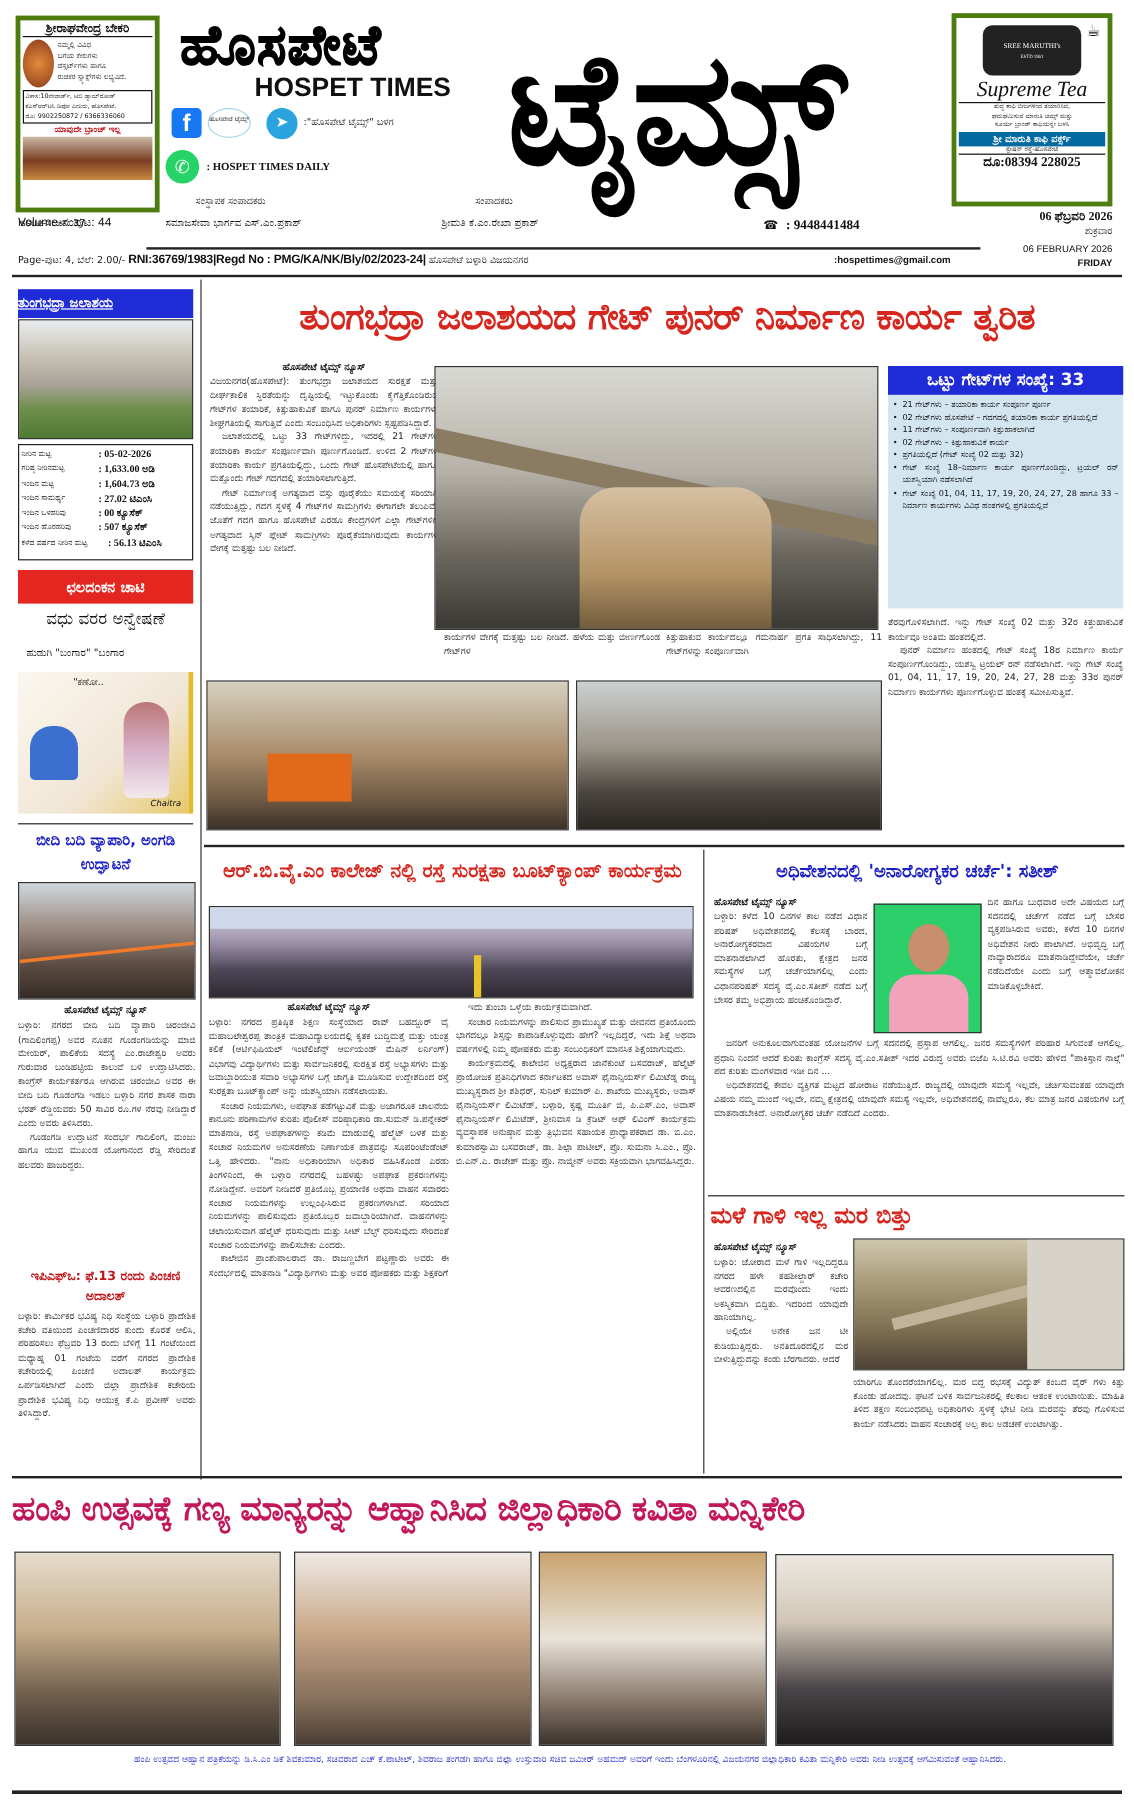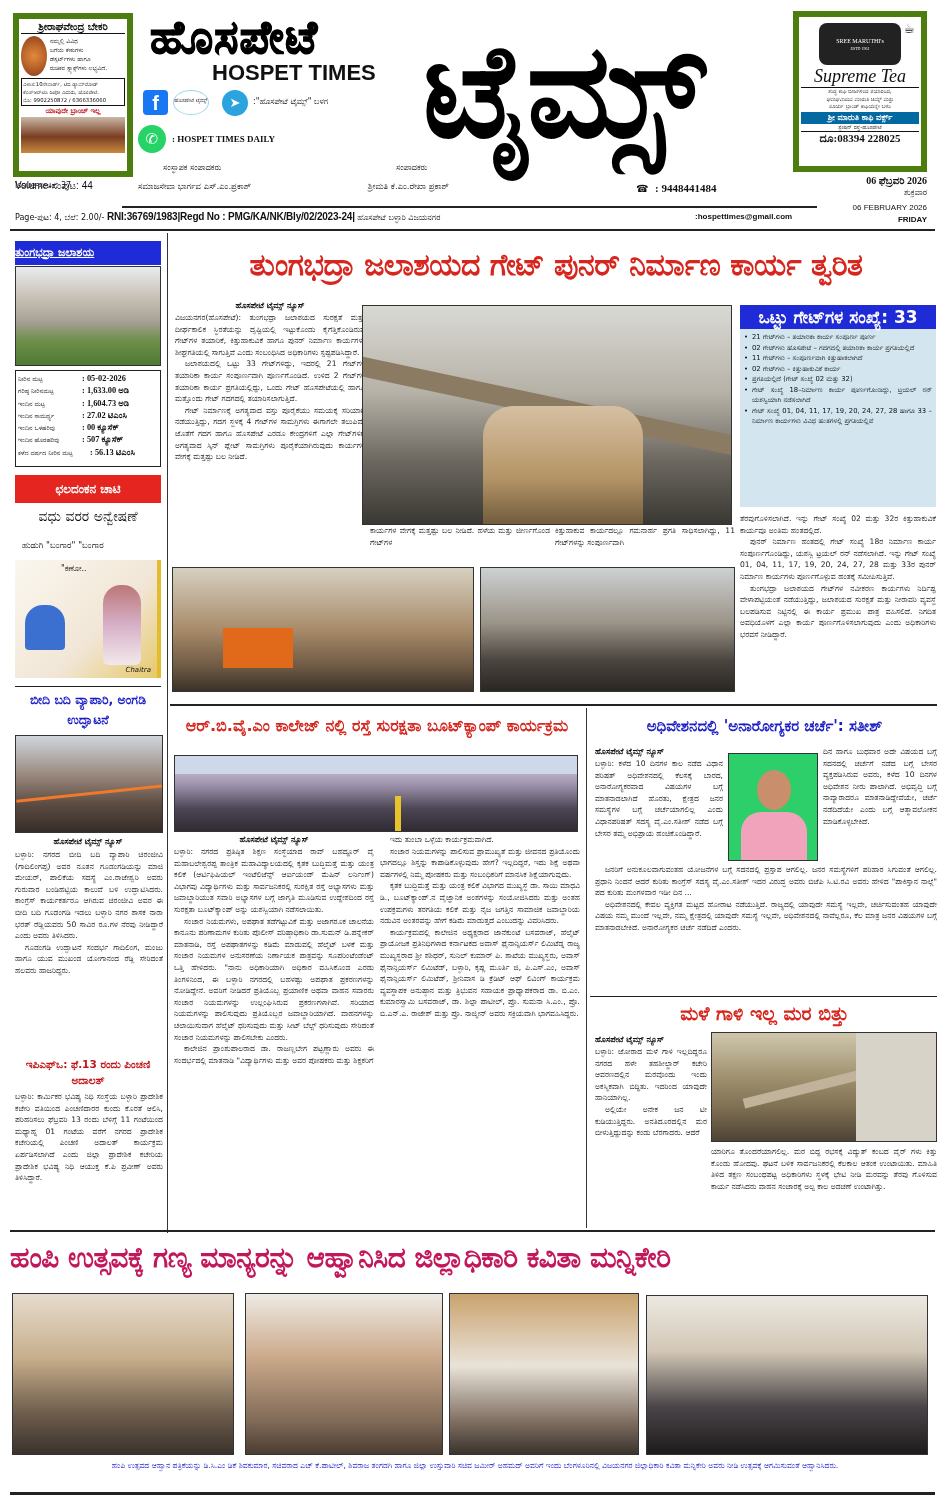--- a/index.html
+++ b/index.html
@@ -1,18 +1,18 @@
 <!DOCTYPE html>
 <html><head>
 <meta charset="utf-8">
 <style>
 *{box-sizing:border-box;margin:0;padding:0}
 body{width:945px;height:1504px;background:#fff;font-family:"DejaVu Sans",sans-serif;color:#111;position:relative;overflow:hidden}
 .abs{position:absolute}
-.ad-box{border:6px solid #4d7c0f;background:#fff}
+.ad-box{border:4px solid #4d7c0f;background:#fff}
 .txt{font-size:7.6px;line-height:11.6px;text-align:justify;color:#222}
 .txt p{text-indent:10px}
 .byline{font-weight:bold;text-align:center;font-size:8px;line-height:12px}
 .photo{border:1px solid #333;overflow:hidden}
 .ph-bridge{background:linear-gradient(180deg,#d9d9d4 0%,#b6b1a7 40%,#6e6a62 70%,#3a3833 100%)}
 .ph-steel{background:linear-gradient(180deg,#cdd1d2 0%,#9a9387 45%,#4b4540 75%,#2a2622 100%)}
 .ph-works{background:linear-gradient(180deg,#d6d0c0 0%,#a88b6a 50%,#6f5a44 80%,#3a3128 100%)}
 .ph-dam{background:linear-gradient(180deg,#e9ecef 0%,#c9c3b7 30%,#a7a197 55%,#6f8f4a 75%,#4f7a34 100%)}
 .ph-group{background:linear-gradient(180deg,#e0dbe8 0%,#9a8fa8 40%,#4d4656 70%,#2f2a33 100%)}
 .ph-tree{background:linear-gradient(180deg,#cfc7ad 0%,#a19270 40%,#7d6e52 70%,#4d4335 100%)}
@@ -167,75 +167,73 @@
 </div>
 <div class="abs txt" style="left:370px;top:525px;width:180px;">ಕಾರ್ಯಗಳ ವೇಗಕ್ಕೆ ಮತ್ತಷ್ಟು ಬಲ ನೀಡಿದೆ. ಹಳೆಯ ಮತ್ತು ಜೀರ್ಣಗೊಂಡ ಗೇಟ್‌ಗಳ</div>
 <div class="abs txt" style="left:555px;top:525px;width:180px;">ಕಿತ್ತುಹಾಕುವ ಕಾರ್ಯದಲ್ಲೂ ಗಮನಾರ್ಹ ಪ್ರಗತಿ ಸಾಧಿಸಲಾಗಿದ್ದು, 11 ಗೇಟ್‌ಗಳನ್ನು ಸಂಪೂರ್ಣವಾಗಿ</div>
 
 <div class="abs photo ph-works" style="left:172px;top:567px;width:302px;height:125px;">
   <div style="position:absolute;left:50px;top:60px;width:70px;height:40px;background:#e06a1a;"></div>
 </div>
 <div class="abs photo ph-steel" style="left:480px;top:567px;width:255px;height:125px;"></div>
 
 <div class="abs" style="left:740px;top:305px;width:196px;height:202px;background:#d3e5ef;">
-  <div style="background:#1f2bd6;color:#fff;font-size:17px;font-weight:bold;text-align:center;height:24px;line-height:24px;">ಒಟ್ಟು ಗೇಟ್‌ಗಳ ಸಂಖ್ಯೆ: 33</div>
+  <div style="background:#1f2bd6;color:#fff;font-size:14px;font-weight:bold;text-align:center;height:24px;line-height:24px;">ಒಟ್ಟು ಗೇಟ್‌ಗಳ ಸಂಖ್ಯೆ: 33</div>
   <ul id="gates-list" style="list-style:none;padding:3px 4px;font-size:6.8px;line-height:10.5px;">
       <li style="padding-left: 8px; position: relative; text-align: justify;"><span style="position: absolute; left: 0px;">•</span>21 ಗೇಟ್‌ಗಳು – ತಯಾರಿಕಾ ಕಾರ್ಯ ಸಂಪೂರ್ಣ ಪೂರ್ಣ</li>
       <li style="padding-left: 8px; position: relative; text-align: justify;"><span style="position: absolute; left: 0px;">•</span>02 ಗೇಟ್‌ಗಳು ಹೊಸಪೇಟೆ – ಗದಗದಲ್ಲಿ ತಯಾರಿಕಾ ಕಾರ್ಯ ಪ್ರಗತಿಯಲ್ಲಿದೆ</li>
       <li style="padding-left: 8px; position: relative; text-align: justify;"><span style="position: absolute; left: 0px;">•</span>11 ಗೇಟ್‌ಗಳು – ಸಂಪೂರ್ಣವಾಗಿ ಕಿತ್ತುಹಾಕಲಾಗಿದೆ</li>
       <li style="padding-left: 8px; position: relative; text-align: justify;"><span style="position: absolute; left: 0px;">•</span>02 ಗೇಟ್‌ಗಳು – ಕಿತ್ತುಹಾಕುವಿಕೆ ಕಾರ್ಯ</li>
       <li style="padding-left: 8px; position: relative; text-align: justify;"><span style="position: absolute; left: 0px;">•</span>ಪ್ರಗತಿಯಲ್ಲಿದೆ (ಗೇಟ್ ಸಂಖ್ಯೆ 02 ಮತ್ತು 32)</li>
       <li style="padding-left: 8px; position: relative; text-align: justify;"><span style="position: absolute; left: 0px;">•</span>ಗೇಟ್ ಸಂಖ್ಯೆ 18–ನಿರ್ಮಾಣ ಕಾರ್ಯ ಪೂರ್ಣಗೊಂಡಿದ್ದು, ಟ್ರಯಲ್ ರನ್ ಯಶಸ್ವಿಯಾಗಿ ನಡೆಸಲಾಗಿದೆ</li>
       <li style="padding-left: 8px; position: relative; text-align: justify;"><span style="position: absolute; left: 0px;">•</span>ಗೇಟ್ ಸಂಖ್ಯೆ 01, 04, 11, 17, 19, 20, 24, 27, 28 ಹಾಗೂ 33 – ನಿರ್ಮಾಣ ಕಾರ್ಯಗಳು ವಿವಿಧ ಹಂತಗಳಲ್ಲಿ ಪ್ರಗತಿಯಲ್ಲಿವೆ</li>
     </ul>
 </div>
 <div class="abs txt" style="left:740px;top:513px;width:196px;">
   <p style="text-indent:0">ತೆರವುಗೊಳಿಸಲಾಗಿದೆ. ಇನ್ನು ಗೇಟ್ ಸಂಖ್ಯೆ 02 ಮತ್ತು 32ರ ಕಿತ್ತುಹಾಕುವಿಕೆ ಕಾರ್ಯವೂ ಅಂತಿಮ ಹಂತದಲ್ಲಿದೆ.</p>
   <p>ಪುನರ್ ನಿರ್ಮಾಣ ಹಂತದಲ್ಲಿ ಗೇಟ್ ಸಂಖ್ಯೆ 18ರ ನಿರ್ಮಾಣ ಕಾರ್ಯ ಸಂಪೂರ್ಣಗೊಂಡಿದ್ದು, ಯಶಸ್ವಿ ಟ್ರಯಲ್ ರನ್ ನಡೆಸಲಾಗಿದೆ. ಇನ್ನು ಗೇಟ್ ಸಂಖ್ಯೆ 01, 04, 11, 17, 19, 20, 24, 27, 28 ಮತ್ತು 33ರ ಪುನರ್ ನಿರ್ಮಾಣ ಕಾರ್ಯಗಳು ಪೂರ್ಣಗೊಳ್ಳುವ ಹಂತಕ್ಕೆ ಸಮೀಪಿಸುತ್ತಿವೆ.</p>
-  <p>ತುಂಗಭದ್ರಾ ಜಲಾಶಯದ ಗೇಟ್‌ಗಳ ನವೀಕರಣ ಕಾರ್ಯಗಳು ನಿರ್ದಿಷ್ಟ ವೇಳಾಪಟ್ಟಿಯಂತೆ ನಡೆಯುತ್ತಿದ್ದು, ಜಲಾಶಯದ ಸುರಕ್ಷತೆ ಮತ್ತು ನೀರಾವರಿ ವ್ಯವಸ್ಥೆ ಬಲಪಡಿಸುವ ನಿಟ್ಟಿನಲ್ಲಿ ಈ ಕಾರ್ಯ ಪ್ರಮುಖ ಪಾತ್ರ ವಹಿಸಲಿದೆ. ನಿಗದಿತ ಅವಧಿಯೊಳಗೆ ಎಲ್ಲಾ ಕಾರ್ಯ ಪೂರ್ಣಗೊಳಿಸಲಾಗುವುದು ಎಂದು ಅಧಿಕಾರಿಗಳು ಭರವಸೆ ನೀಡಿದ್ದಾರೆ.</p>
 </div>
 
 <div class="abs rule" style="left:170px;top:704px;width:767px;height:2px;"></div>
 
 <div class="abs" style="left:172px;top:708px;width:410px;text-align:center;color:#d7261e;font-size:16px;font-weight:bold;line-height:36px;white-space:nowrap;overflow:hidden;">ಆರ್.ಬಿ.ವೈ.ಎಂ ಕಾಲೇಜ್ ನಲ್ಲಿ ರಸ್ತೆ ಸುರಕ್ಷತಾ ಬೂಟ್‌ಕ್ಯಾಂಪ್ ಕಾರ್ಯಕ್ರಮ</div>
 <div class="abs photo ph-group" style="left:174px;top:755px;width:404px;height:77px;">
   <div style="position:absolute;left:0;top:0;width:404px;height:18px;background:#cfd8ea;"></div>
   <div style="position:absolute;left:220px;top:40px;width:6px;height:37px;background:#e7c42a;"></div>
 </div>
 <div class="abs byline" style="left:174px;top:834px;width:200px;">ಹೊಸಪೇಟೆ ಟೈಮ್ಸ್ ನ್ಯೂಸ್</div>
 <div class="abs txt" style="left:174px;top:846px;width:200px;">
   <p style="text-indent:0">ಬಳ್ಳಾರಿ: ನಗರದ ಪ್ರತಿಷ್ಠಿತ ಶಿಕ್ಷಣ ಸಂಸ್ಥೆಯಾದ ರಾವ್ ಬಹದ್ದೂರ್ ವೈ ಮಹಾಬಲೇಶ್ವರಪ್ಪ ತಾಂತ್ರಿಕ ಮಹಾವಿದ್ಯಾಲಯದಲ್ಲಿ ಕೃತಕ ಬುದ್ಧಿಮತ್ತೆ ಮತ್ತು ಯಂತ್ರ ಕಲಿಕೆ (ಆರ್ಟಿಫಿಷಿಯಲ್ ಇಂಟೆಲಿಜೆನ್ಸ್ ಆರ್ಐಯಂಡ್ ಮೆಷಿನ್ ಲರ್ನಿಂಗ್) ವಿಭಾಗವು ವಿದ್ಯಾರ್ಥಿಗಳು ಮತ್ತು ಸಾರ್ವಜನಿಕರಲ್ಲಿ ಸುರಕ್ಷಿತ ರಸ್ತೆ ಅಭ್ಯಾಸಗಳು ಮತ್ತು ಜವಾಬ್ದಾರಿಯುತ ಸವಾರಿ ಅಭ್ಯಾಸಗಳ ಬಗ್ಗೆ ಜಾಗೃತಿ ಮೂಡಿಸುವ ಉದ್ದೇಶದಿಂದ ರಸ್ತೆ ಸುರಕ್ಷತಾ ಬೂಟ್‌ಕ್ಯಾಂಪ್ ಅನ್ನು ಯಶಸ್ವಿಯಾಗಿ ನಡೆಸಲಾಯಿತು.</p>
   <p>ಸಂಚಾರ ನಿಯಮಗಳು, ಅಪಘಾತ ತಡೆಗಟ್ಟುವಿಕೆ ಮತ್ತು ಅಜಾಗರೂಕ ಚಾಲನೆಯ ಕಾನೂನು ಪರಿಣಾಮಗಳ ಕುರಿತು ಪೊಲೀಸ್ ವರಿಷ್ಠಾಧಿಕಾರಿ ಡಾ.ಸುಮನ್ ಡಿ.ಪನ್ನೇಕರ್ ಮಾತನಾಡಿ, ರಸ್ತೆ ಅಪಘಾತಗಳನ್ನು ಕಡಿಮೆ ಮಾಡುವಲ್ಲಿ ಹೆಲ್ಮೆಟ್ ಬಳಕೆ ಮತ್ತು ಸಂಚಾರ ನಿಯಮಗಳ ಅನುಸರಣೆಯ ನಿರ್ಣಾಯಕ ಪಾತ್ರವನ್ನು ಸೂಪರಿಂಟೆಂಡೆಂಟ್ ಒತ್ತಿ ಹೇಳಿದರು. "ನಾನು ಅಧಿಕಾರಿಯಾಗಿ ಅಧಿಕಾರ ವಹಿಸಿಕೊಂಡ ಎರಡು ತಿಂಗಳಿನಿಂದ, ಈ ಬಳ್ಳಾರಿ ನಗರದಲ್ಲಿ ಬಹಳಷ್ಟು ಅಪಘಾತ ಪ್ರಕರಣಗಳನ್ನು ನೋಡಿದ್ದೇನೆ. ಅವರಿಗೆ ನೀಡಿದರೆ ಪ್ರತಿಯೊಬ್ಬ ಪ್ರಯಾಣಿಕ ಅಥವಾ ವಾಹನ ಸವಾರರು ಸಂಚಾರ ನಿಯಮಗಳನ್ನು ಉಲ್ಲಂಘಿಸಿರುವ ಪ್ರಕರಣಗಳಾಗಿವೆ. ಸರಿಯಾದ ನಿಯಮಗಳನ್ನು ಪಾಲಿಸುವುದು ಪ್ರತಿಯೊಬ್ಬರ ಜವಾಬ್ದಾರಿಯಾಗಿದೆ. ವಾಹನಗಳನ್ನು ಚಲಾಯಿಸುವಾಗ ಹೆಲ್ಮೆಟ್ ಧರಿಸುವುದು ಮತ್ತು ಸೀಟ್ ಬೆಲ್ಟ್ ಧರಿಸುವುದು ಸೇರಿದಂತೆ ಸಂಚಾರ ನಿಯಮಗಳನ್ನು ಪಾಲಿಸಬೇಕು ಎಂದರು.</p>
   <p>ಕಾಲೇಜಿನ ಪ್ರಾಂಶುಪಾಲರಾದ ಡಾ. ರಾಜಣ್ಣಬೇಗ ಪಟ್ಟಣ್ಣಾರು ಅವರು ಈ ಸಂದರ್ಭದಲ್ಲಿ ಮಾತನಾಡಿ "ವಿದ್ಯಾರ್ಥಿಗಳು ಮತ್ತು ಅವರ ಪೋಷಕರು ಮತ್ತು ಶಿಕ್ಷಕರಿಗೆ</p>
 </div>
 <div class="abs txt" style="left:380px;top:834px;width:200px;">
   <p>ಇದು ತುಂಬಾ ಒಳ್ಳೆಯ ಕಾರ್ಯಕ್ರಮವಾಗಿದೆ.</p>
   <p>ಸಂಚಾರ ನಿಯಮಗಳನ್ನು ಪಾಲಿಸುವ ಪ್ರಾಮುಖ್ಯತೆ ಮತ್ತು ಜೀವನದ ಪ್ರತಿಯೊಂದು ಭಾಗದಲ್ಲೂ ಶಿಸ್ತನ್ನು ಕಾಪಾಡಿಕೊಳ್ಳುವುದು ಹೇಗೆ? ಇಲ್ಲದಿದ್ದರೆ, ಇದು ಶಿಕ್ಷೆ ಅಥವಾ ವರ್ಷಗಳಲ್ಲಿ ನಿಮ್ಮ ಪೋಷಕರು ಮತ್ತು ಸಂಬಂಧಿಕರಿಗೆ ಮಾನಸಿಕ ಶಿಕ್ಷೆಯಾಗುವುದು.</p>
-  <p>ಕೃತಕ ಬುದ್ಧಿಮತ್ತೆ ಮತ್ತು ಯಂತ್ರ ಕಲಿಕೆ ವಿಭಾಗದ ಮುಖ್ಯಸ್ಥೆ ಡಾ. ಸಾಯಿ ಮಾಧವಿ ಡಿ., ಬೂಟ್‌ಕ್ಯಾಂಪ್.ನ ವೈಜ್ಞಾನಿಕ ಅಂಶಗಳನ್ನು ಸಂಯೋಜಿಸಿದರು ಮತ್ತು ಅಂತಹ ಉಪಕ್ರಮಗಳು ತರಗತಿಯ ಕಲಿಕೆ ಮತ್ತು ನೈಜ ಜಗತ್ತಿನ ಸಾಮಾಜಿಕ ಜವಾಬ್ದಾರಿಯ ನಡುವಿನ ಅಂತರವನ್ನು ಹೇಗೆ ಕಡಿಮೆ ಮಾಡುತ್ತದೆ ಎಂಬುದನ್ನು ವಿವರಿಸಿದರು.</p>
   <p>ಕಾರ್ಯಕ್ರಮದಲ್ಲಿ ಕಾಲೇಜಿನ ಅಧ್ಯಕ್ಷರಾದ ಜಾನೆಕುಂಟೆ ಬಸವರಾಜ್, ಹೆಲ್ಮೆಟ್ ಪ್ರಾಯೋಜಕ ಪ್ರತಿನಿಧಿಗಳಾದ ಕರ್ನಾಟಕದ ಅವಾಸ್ ಫೈನಾನ್ಸಿಯರ್ಸ್ ಲಿಮಿಟೆಡ್ನ ರಾಜ್ಯ ಮುಖ್ಯಸ್ಥರಾದ ಶ್ರೀ ಶಶಿಧರ್, ಸುನಿಲ್ ಕುಮಾರ್ ಪಿ. ಶಾಖೆಯ ಮುಖ್ಯಸ್ಥರು, ಅವಾಸ್ ಫೈನಾನ್ಸಿಯರ್ಸ್ ಲಿಮಿಟೆಡ್, ಬಳ್ಳಾರಿ, ಕೃಷ್ಣ ಮೂರ್ತಿ ಜಿ, ಪಿ.ಎಸ್.ಎಂ, ಅವಾಸ್ ಫೈನಾನ್ಸಿಯರ್ಸ್ ಲಿಮಿಟೆಡ್, ಶ್ರೀನಿವಾಸ ಡಿ ಕ್ರೆಡಿಟ್ ಆಫ್ ಲಿವಿಂಗ್ ಕಾರ್ಯಕ್ರಮ ವ್ಯವಸ್ಥಾಪಕ ಅನುಷ್ಠಾನ ಮತ್ತು ತ್ರಿಭುವನ ಸಹಾಯಕ ಪ್ರಾಧ್ಯಾಪಕರಾದ ಡಾ. ಬಿ.ಎಂ. ಕುಮಾರಸ್ವಾಮಿ ಬಸವರಾಜ್, ಡಾ. ಶಿಲ್ಪಾ ಪಾಟೀಲ್, ಪ್ರೊ. ಸುಮನಾ ಸಿ.ಎಂ., ಪ್ರೊ. ಬಿ.ಎನ್.ಎ. ರಾಜೇಶ್ ಮತ್ತು ಪ್ರೊ. ನಾಜ್ಮೀನ್ ಅವರು ಸಕ್ರಿಯವಾಗಿ ಭಾಗವಹಿಸಿದ್ದರು.</p>
 </div>
 
 <div class="abs" style="left:586px;top:708px;width:1px;height:520px;background:#333;"></div>
 
 <div class="abs" style="left:592px;top:708px;width:345px;text-align:center;color:#1b1fc4;font-size:15px;font-weight:bold;line-height:36px;white-space:nowrap;overflow:hidden;">ಅಧಿವೇಶನದಲ್ಲಿ 'ಅನಾರೋಗ್ಯಕರ ಚರ್ಚೆ': ಸತೀಶ್</div>
 <div class="abs byline" style="left:595px;top:746px;width:130px;text-align:left;">ಹೊಸಪೇಟೆ ಟೈಮ್ಸ್ ನ್ಯೂಸ್</div>
 <div class="abs txt" style="left:595px;top:758px;width:128px;">ಬಳ್ಳಾರಿ: ಕಳೆದ 10 ದಿನಗಳ ಕಾಲ ನಡೆದ ವಿಧಾನ ಪರಿಷತ್ ಅಧಿವೇಶನದಲ್ಲಿ ಕೆಲಸಕ್ಕೆ ಬಾರದ, ಅನಾರೋಗ್ಯಕರವಾದ ವಿಷಯಗಳ ಬಗ್ಗೆ ಮಾತನಾಡಲಾಗಿದೆ ಹೊರತು, ಕ್ಷೇತ್ರದ ಜನರ ಸಮಸ್ಯೆಗಳ ಬಗ್ಗೆ ಚರ್ಚೆಯಾಗಲಿಲ್ಲ ಎಂದು ವಿಧಾನಪರಿಷತ್ ಸದಸ್ಯ ವೈ.ಎಂ.ಸತೀಶ್ ನಡೆದ ಬಗ್ಗೆ ಬೇಸರ ತಮ್ಮ ಅಭಿಪ್ರಾಯ ಹಂಚಿಕೊಂಡಿದ್ದಾರೆ.</div>
 <div class="abs photo" style="left:728px;top:753px;width:90px;height:108px;background:#2ccf6a;">
   <div style="position:absolute;left:28px;top:16px;width:34px;height:40px;border-radius:50%;background:#c98e6c;"></div>
   <div style="position:absolute;left:12px;top:58px;width:66px;height:50px;border-radius:20px 20px 0 0;background:#f2a3bc;"></div>
 </div>
 <div class="abs txt" style="left:823px;top:746px;width:114px;">ದಿನ ಹಾಗೂ ಬುಧವಾರ ಅದೇ ವಿಷಯದ ಬಗ್ಗೆ ಸದನದಲ್ಲಿ ಚರ್ಚೆಗೆ ನಡೆದ ಬಗ್ಗೆ ಬೇಸರ ವ್ಯಕ್ತಪಡಿಸಿರುವ ಅವರು, ಕಳೆದ 10 ದಿನಗಳ ಅಧಿವೇಶನ ನೀರು ಪಾಲಾಗಿದೆ. ಅಭಿವೃದ್ಧಿ ಬಗ್ಗೆ ನಾವ್ಯಾರಾದರೂ ಮಾತನಾಡಿದ್ದೇವೆಯೇ, ಚರ್ಚೆ ನಡೆದಿದೆಯೇ ಎಂದು ಬಗ್ಗೆ ಆತ್ಮಾವಲೋಕನ ಮಾಡಿಕೊಳ್ಳಬೇಕಿದೆ.</div>
 <div class="abs txt" style="left:595px;top:864px;width:342px;">
   <p>ಜನರಿಗೆ ಅನುಕೂಲವಾಗುವಂತಹ ಯೋಜನೆಗಳ ಬಗ್ಗೆ ಸದನದಲ್ಲಿ ಪ್ರಸ್ತಾಪ ಆಗಲಿಲ್ಲ. ಜನರ ಸಮಸ್ಯೆಗಳಿಗೆ ಪರಿಹಾರ ಸಿಗುವಂತೆ ಆಗಲಿಲ್ಲ. ಪ್ರಧಾನಿ ನಿಂದನೆ ಆದರೆ ಕುರಿತು ಕಾಂಗ್ರೆಸ್ ಸದಸ್ಯ ವೈ.ಎಂ.ಸತೀಶ್ ಇದರ ವಿರುದ್ಧ ಅವರು ಬಿಜೆಪಿ ಸಿ.ಟಿ.ರವಿ ಅವರು ಹೇಳಿದ "ಪಾಕಿಸ್ತಾನ ನಾಲ್ಗೆ" ಪದ ಕುರಿತು ಮಂಗಳವಾರ ಇಡೀ ದಿನ ...</p>
   <p>ಅಧಿವೇಶನದಲ್ಲಿ ಕೇವಲ ವ್ಯಕ್ತಿಗತ ಮಟ್ಟದ ಹೋರಾಟ ನಡೆಯುತ್ತಿದೆ. ರಾಜ್ಯದಲ್ಲಿ ಯಾವುದೇ ಸಮಸ್ಯೆ ಇಲ್ಲವೇ, ಚರ್ಚಿಸುವಂತಹ ಯಾವುದೇ ವಿಷಯ ನಮ್ಮ ಮುಂದೆ ಇಲ್ಲವೇ, ನಮ್ಮ ಕ್ಷೇತ್ರದಲ್ಲಿ ಯಾವುದೇ ಸಮಸ್ಯೆ ಇಲ್ಲವೇ, ಅಧಿವೇಶನದಲ್ಲಿ ನಾವೆಲ್ಲರೂ, ಕೆಲ ಮಾತ್ರ ಜನರ ವಿಷಯಗಳ ಬಗ್ಗೆ ಮಾತನಾಡಬೇಕಿದೆ. ಅನಾರೋಗ್ಯಕರ ಚರ್ಚೆ ನಡೆದಿದೆ ಎಂದರು.</p>
 </div>
 
 <div class="abs rule" style="left:590px;top:996px;width:347px;height:1px;"></div>
 
-<div class="abs" style="left:592px;top:998px;width:345px;text-align:center;color:#d7261e;font-size:19px;font-weight:bold;line-height:30px;">ಮಳೆ ಗಾಳಿ ಇಲ್ಲ ಮರ ಬಿತ್ತು</div>
+<div class="abs" style="left:592px;top:998px;width:345px;text-align:left;color:#d7261e;font-size:19px;font-weight:bold;line-height:30px;">ಮಳೆ ಗಾಳಿ ಇಲ್ಲ ಮರ ಬಿತ್ತು</div>
 <div class="abs byline" style="left:595px;top:1034px;width:112px;text-align:left;">ಹೊಸಪೇಟೆ ಟೈಮ್ಸ್ ನ್ಯೂಸ್</div>
 <div class="abs txt" style="left:595px;top:1046px;width:112px;">
   <p style="text-indent:0">ಬಳ್ಳಾರಿ: ಜೋರಾದ ಮಳೆ ಗಾಳಿ ಇಲ್ಲದಿದ್ದರೂ ನಗರದ ಹಳೇ ತಹಶೀಲ್ದಾರ್ ಕಚೇರಿ ಆವರಣದಲ್ಲಿನ ಮರವೊಂದು ಇಂದು ಅಕಸ್ಮಿಕವಾಗಿ ಬಿದ್ದಿತು. ಇದರಿಂದ ಯಾವುದೇ ಹಾನಿಯಾಗಿಲ್ಲ.</p>
   <p>ಅಲ್ಲಿಯೇ ಅನೇಕ ಜನ ಟೀ ಕುಡಿಯುತ್ತಿದ್ದರು. ಅನತಿದೂರದಲ್ಲಿನ ಮರ ಬೀಳುತ್ತಿದ್ದುದನ್ನು ಕಂಡು ಬೆರಗಾದರು. ಆದರೆ</p>
 </div>
 <div class="abs photo ph-tree" style="left:711px;top:1032px;width:226px;height:110px;">
   <div style="position:absolute;left:30px;top:50px;width:130px;height:10px;background:#c0b39a;transform:rotate(-14deg);"></div>
   <div style="position:absolute;right:0;top:0;width:80px;height:110px;background:#d8d3c8;"></div>
 </div>
 <div class="abs txt" style="left:711px;top:1146px;width:226px;">ಯಾರಿಗೂ ತೊಂದರೆಯಾಗಲಿಲ್ಲ. ಮರ ಬಿದ್ದ ರಭಸಕ್ಕೆ ವಿದ್ಯುತ್ ಕಂಬದ ವೈರ್ ಗಳು ಕಿತ್ತು ಕೊಂಡು ಹೋದವು. ಘಟನೆ ಬಳಿಕ ಸಾರ್ವಜನಿಕರಲ್ಲಿ ಕೆಲಕಾಲ ಆತಂಕ ಉಂಟಾಯಿತು. ಮಾಹಿತಿ ತಿಳಿದ ತಕ್ಷಣ ಸಂಬಂಧಪಟ್ಟ ಅಧಿಕಾರಿಗಳು ಸ್ಥಳಕ್ಕೆ ಭೇಟಿ ನೀಡಿ ಮರವನ್ನು ತೆರವು ಗೊಳಿಸುವ ಕಾರ್ಯ ನಡೆಸಿದರು ವಾಹನ ಸಂಚಾರಕ್ಕೆ ಅಲ್ಪ ಕಾಲ ಅಡಚಣೆ ಉಂಟಾಗಿತ್ತು.</div>

